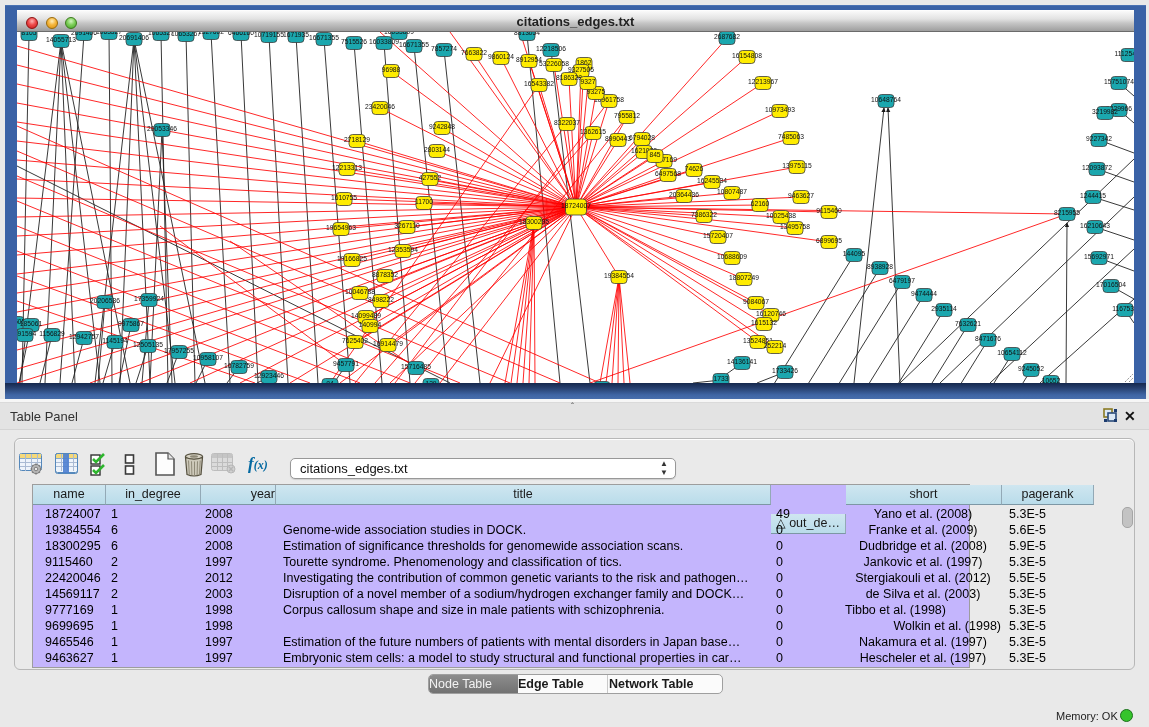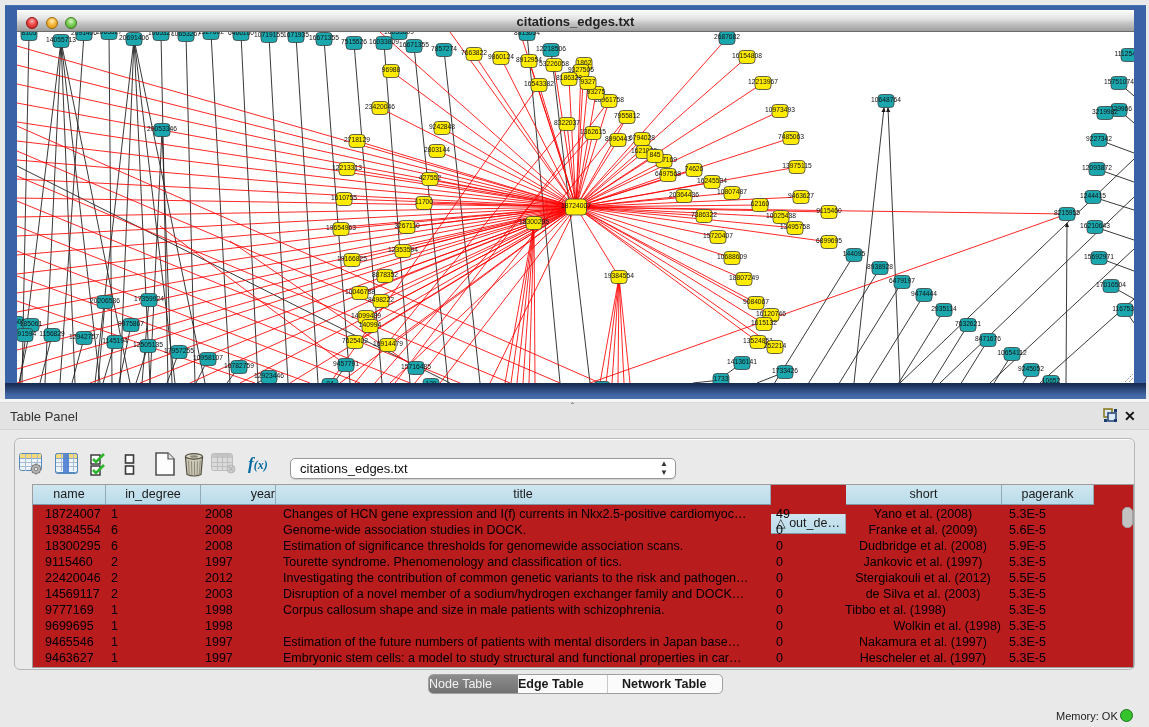--- a/index.html
+++ b/index.html
@@ -35,21 +35,21 @@
        border:1px solid #b7b7b7; border-radius:6px; box-shadow:inset 0 1px 0 #fdfdfd; }
 
 .tbar { position:absolute; left:0px; top:4px; height:32px; width:100%; }
 .ti { position:absolute; top:3px; }
 
 .combo { position:absolute; left:275px; top:15px; width:386px; height:21px; background:#fff;
          border:1px solid #989898; border-radius:5px; box-shadow:0 1px 1px rgba(0,0,0,.12);
          font-size:13px; color:#111; line-height:19px; padding-left:9px; }
 .combo .arr { position:absolute; right:7px; top:0px; font-size:8px; color:#333; line-height:9px; text-align:center;}
 
-.tbl { position:absolute; left:17px; top:45px; width:1102px; height:184px; background:#b91c1c; border:1px solid #9d9d9d; }
+.tbl { position:absolute; left:17px; top:45px; width:938px; height:184px; background:#c4b5fd; border:1px solid #9d9d9d; }
 .hdr { position:absolute; left:0; top:0; height:20px; background:linear-gradient(180deg,#cfe6f0,#b9dcea);
        border-right:1px solid #93a9b6; border-bottom:1px solid #7d97a5;
        font-size:12.5px; color:#1a1a1a; text-align:center; line-height:19px; }
 .row { position:absolute; left:0; height:16px; width:1100px; font-size:12.5px; color:#000; white-space:nowrap; }
 .row span { position:absolute; top:0; line-height:16px; }
 .sb { position:absolute; left:1089px; top:22px; width:11px; height:21px; background:#c3c3c3;
       border:1px solid #a5a5a5; border-radius:5px; }
 
 .tabs { position:absolute; left:428px; top:275px; width:295px; height:20px; border:1px solid #9f9f9f;
         border-radius:5px; background:#fbfbfb; overflow:hidden; font-size:12.5px; font-weight:bold;}
@@ -647,21 +647,20 @@
 <div class="hdr" style="left:73px;width:95px;">in_degree</div>
 <div class="hdr" style="left:168px;width:75px;text-align:right;">year</div>
 <div class="hdr" style="left:243px;width:495px;">title</div>
 <div class="hdr" style="left:738px;width:75px;margin-top:29px;">△ out_de…</div>
 <div class="hdr" style="left:813px;width:156px;">short</div>
 <div class="hdr" style="left:969px;width:92px;">pagerank</div>
 <div class="row" style="top:21px">
           <span style="left:12px">18724007</span>
           <span style="left:78px">1</span>
           <span style="left:172px">2008</span>
-          <span style="left:250px">Changes of HCN gene expression and I(f) currents in Nkx2.5-positive cardiomyoc…</span>
           <span style="left:743px">49</span>
           <span style="left:812px;width:156px;text-align:center">Yano et al. (2008)</span>
           <span style="left:976px">5.3E-5</span>
         </div>
 <div class="row" style="top:37px">
           <span style="left:12px">19384554</span>
           <span style="left:78px">6</span>
           <span style="left:172px">2009</span>
           <span style="left:250px">Genome-wide association studies in DOCK.</span>
           <span style="left:743px">0</span>
@@ -738,18 +737,18 @@
           <span style="left:743px">0</span>
           <span style="left:812px;width:156px;text-align:center">Hescheler et al. (1997)</span>
           <span style="left:976px">5.3E-5</span>
         </div>
       <div class="sb"></div>
     </div>
   </div>
   <div class="tabs">
     <div class="tab sel" style="left:0;width:89px;">Node Table</div>
     <div class="tab" style="left:89px;width:90px;border-right:1px solid #c9c9c9;">Edge Table</div>
-    <div class="tab" style="left:180px;width:115px;padding-left:13px;">Network Table</div>
+    <div class="tab" style="left:180px;width:115px;">Network Table</div>
   </div>
   <div class="mem">Memory: OK</div>
   <div class="memdot"></div>
 
 </div>
 
 </body></html>

